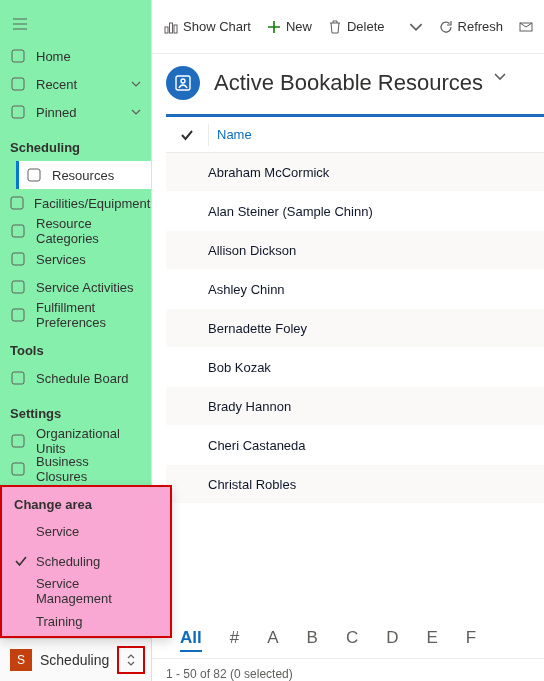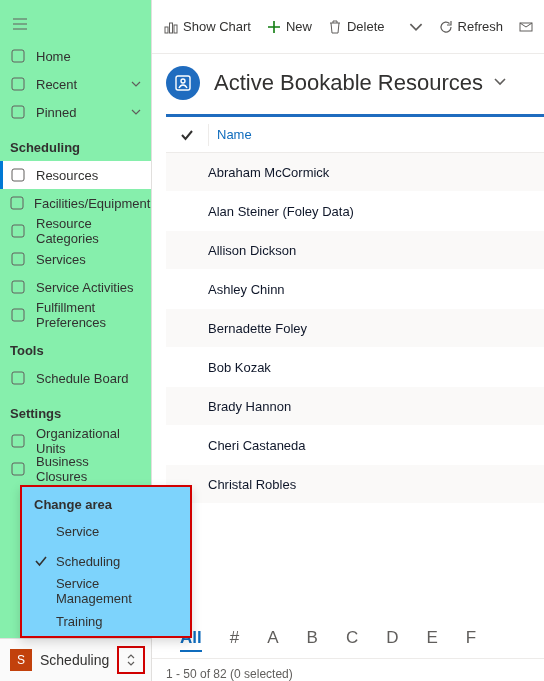--- a/index.html
+++ b/index.html
@@ -5,29 +5,29 @@
 * { box-sizing: border-box; margin: 0; padding: 0; font-family: "Segoe UI", Arial, sans-serif; }
 body { width: 544px; height: 681px; background: #fff; font-size: 13px; color: #323130; overflow: hidden; position: relative; }
 .app { display: flex; width: 100%; height: 100%; }
 
 
 .sidebar { width: 152px; border-right: 1px solid #e1dfdd; display: flex; flex-direction: column; background:#86efac; }
 .sb-top { padding-top: 6px; }
 .hamburger { display:flex; align-items:center; height:36px; padding:0 12px; cursor:pointer;}
 .hamburger svg { width:16px; height:16px; }
 .nav-item { display:flex; align-items:center; height:28px; padding:0 10px 0 10px; gap:10px; cursor:pointer; color:#323130; }
-.nav-item.selected { background:#fff; border-left:3px solid #0078d4; padding-left:7px; font-weight:400;}
+.nav-item.selected { background:#fff; border-left:3px solid #0078d4; padding-left:7px; font-weight:400;margin-left:16px;}
 .nav-item .ico { width:16px; display:flex; align-items:center; justify-content:center; color:#605e5c;}
 .nav-item .lbl { flex:1; font-size:13px;}
 .nav-item .chev { color:#605e5c;}
 .nav-group { padding: 14px 10px 6px 10px; font-size:13px; font-weight:600; color:#323130;}
 .spacer-flex { flex:1; }
 
 
-.change-area { position:absolute; left:0; bottom:43px; width:172px; background:#7dd3fc; border:1px solid #ccc; box-shadow:0 4px 10px rgba(0,0,0,0.15); z-index:5;margin-left:20px;}
+.change-area { position:absolute; left:0; bottom:43px; width:172px; background:#f9a8d4; border:1px solid #ccc; box-shadow:0 4px 10px rgba(0,0,0,0.15); z-index:5;}
 .change-area .ca-title { padding:10px 12px 4px 12px; font-weight:600; font-size:13px;}
 .change-area .ca-item { display:flex; align-items:center; height:30px; padding:0 12px; gap:8px; cursor:pointer; font-size:13px;}
 .change-area .ca-item .ck { width:14px; display:flex; align-items:center; justify-content:center;}
 .red-box { border:2px solid #d10000; }
 
 
 .area-bar { height:43px; display:flex; align-items:center; border-top:1px solid #e1dfdd; background:#fafafa;}
 .area-bar .badge { width:22px; height:22px; background:#c2410c; color:#fff; display:flex; align-items:center; justify-content:center; font-size:12px; margin:0 8px 0 10px;}
 .area-bar .albl { flex:1; font-size:14px;}
 .area-bar .expand { width:28px; height:28px; display:flex; align-items:center; justify-content:center; margin-right:6px; cursor:pointer;}
@@ -37,21 +37,21 @@
 .cmdbar { height:54px; display:flex; align-items:center; gap:4px; padding:0 6px; border-bottom:1px solid #edebe9; font-size:13px; color:#323130;}
 .cmd { display:flex; align-items:center; gap:5px; padding:4px 6px; cursor:pointer; white-space:nowrap;}
 .cmd svg { width:14px; height:14px; }
 .cmd.green svg { color:#107c10; }
 .divider { width:1px; height:18px; background:#e1dfdd; margin:0 2px;}
 
 
 .view-header { display:flex; align-items:center; gap:14px; padding:12px 12px 4px 14px;}
 .vh-icon { width:34px; height:34px; border-radius:50%; background:#1f6cbf; display:flex; align-items:center; justify-content:center; color:#fff;}
 .vh-icon svg { width:18px; height:18px;}
-.vh-title { font-size:22px; font-weight:400; color:#323130; display:flex; align-items:center; gap:10px;}
+.vh-title { font-size:22px; font-weight:400; color:#323130; display:flex; align-items:flex-start; gap:10px;}
 .vh-title .dd { font-size:14px; color:#605e5c; cursor:pointer;}
 
 
 .grid-wrap { margin:10px 0 0 14px; border-top:3px solid #1f6cbf; }
 .grid-head { display:flex; align-items:center; height:36px; background:#fff; border-bottom:1px solid #edebe9;}
 .gh-sel { width:42px; display:flex; align-items:center; justify-content:center;}
 .gh-sel svg { width:14px; height:14px;}
 .gh-name { color:#0f6cbd; font-size:13px; font-weight:400; padding-left:2px; border-left:1px solid #edebe9; height:22px; display:flex; align-items:center; padding-left:8px;}
 .row { display:flex; align-items:center; height:39px; border-bottom:1px solid #fff;}
 .row:nth-child(even){ background:#faf9f8;}
@@ -298,21 +298,21 @@
         </div>
         <div class="gh-name">Name</div>
       </div>
       <div class="rows" id="grid-rows">
           <div class="row">
             <div class="rsel"></div>
             <div class="rname">Abraham McCormick</div>
           </div>
           <div class="row">
             <div class="rsel"></div>
-            <div class="rname">Alan Steiner (Foley Data)</div>
+            <div class="rname">Alan Steiner (Sample Chinn)</div>
           </div>
           <div class="row">
             <div class="rsel"></div>
             <div class="rname">Allison Dickson</div>
           </div>
           <div class="row">
             <div class="rsel"></div>
             <div class="rname">Ashley Chinn</div>
           </div>
           <div class="row">

